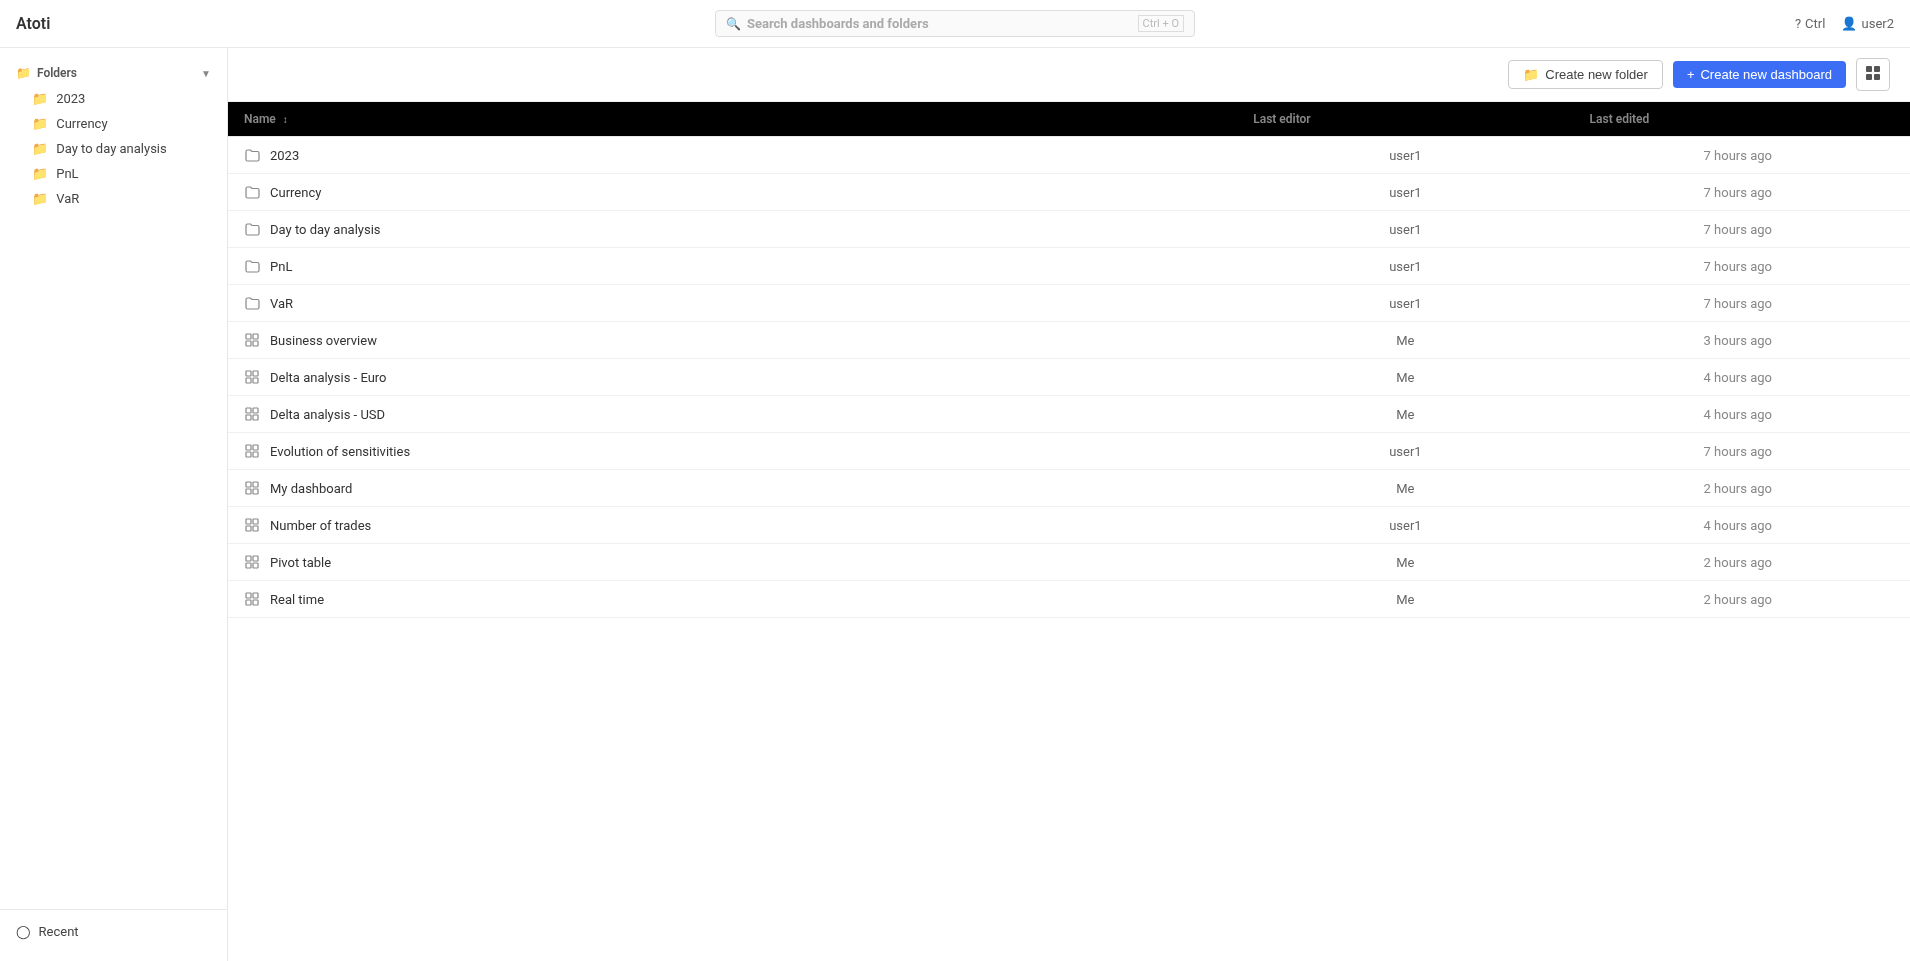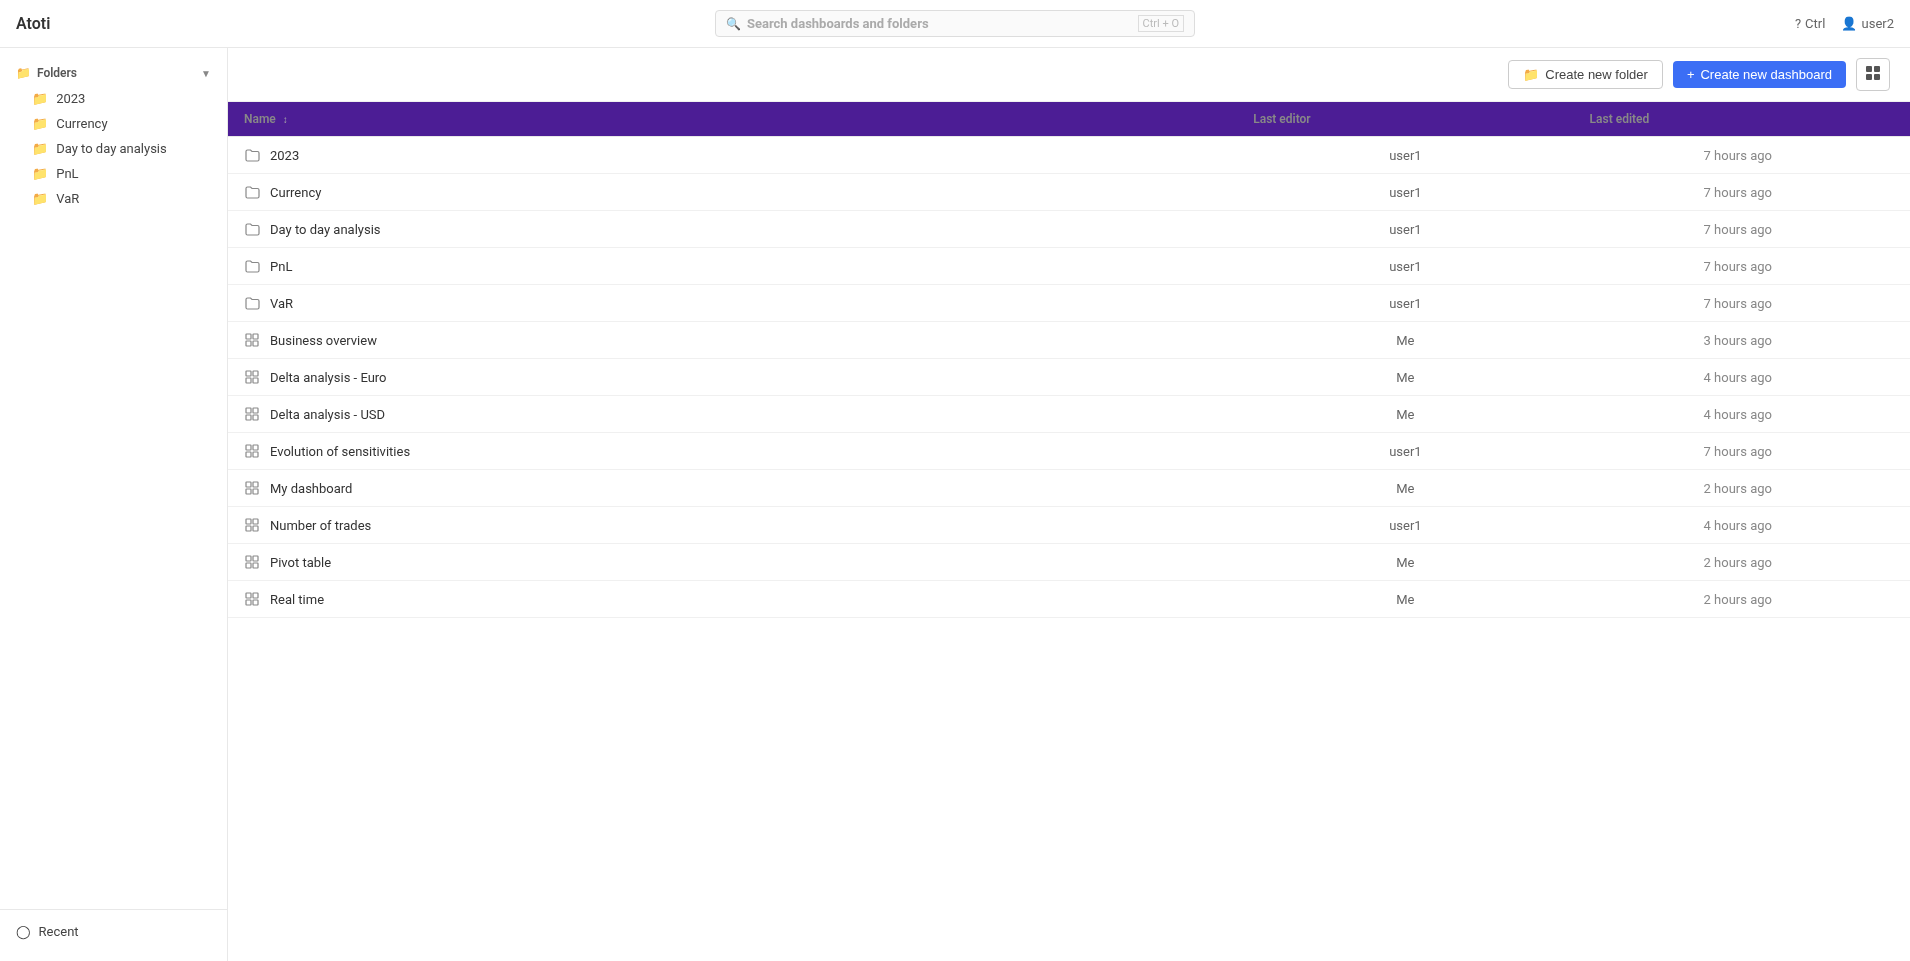--- a/index.html
+++ b/index.html
@@ -196,21 +196,21 @@
     }
     .data-table thead tr {
       border-bottom: 1px solid #e8e8e8;
     }
     .data-table th {
       padding: 10px 16px;
       text-align: left;
       font-size: 12px;
       font-weight: 600;
       color: #888;
-      background: #4c1d95;
+      background: #000000;
     }
     .data-table th.col-name {
       width: 60%;
     }
     .data-table th.col-editor {
       width: 20%;
       text-align: left;
     }
     .data-table th.col-edited {
       width: 20%;

